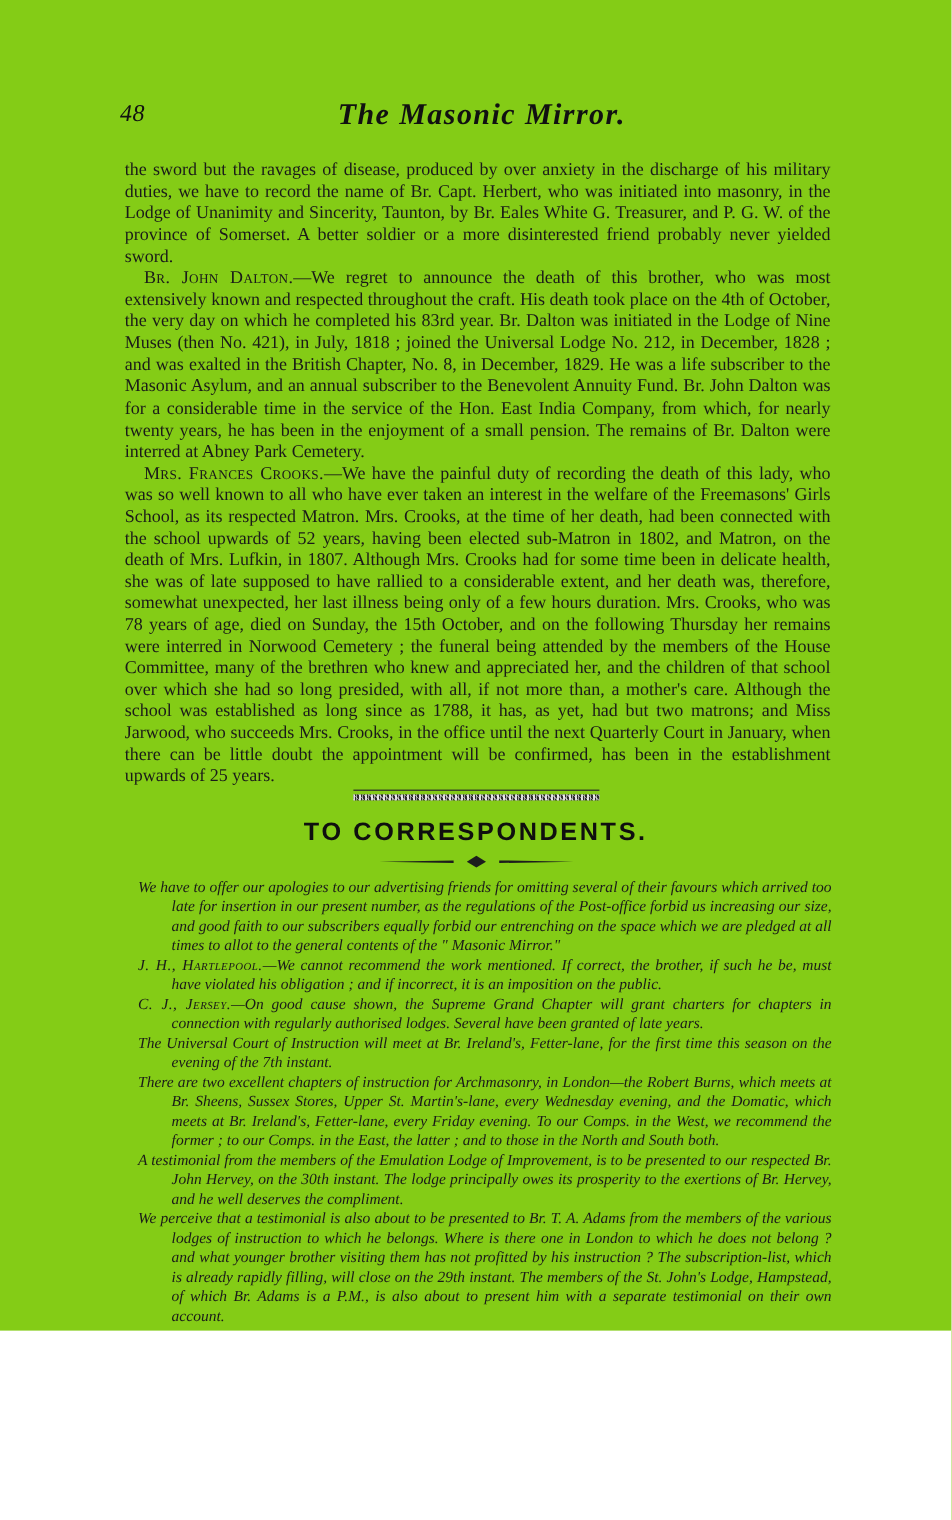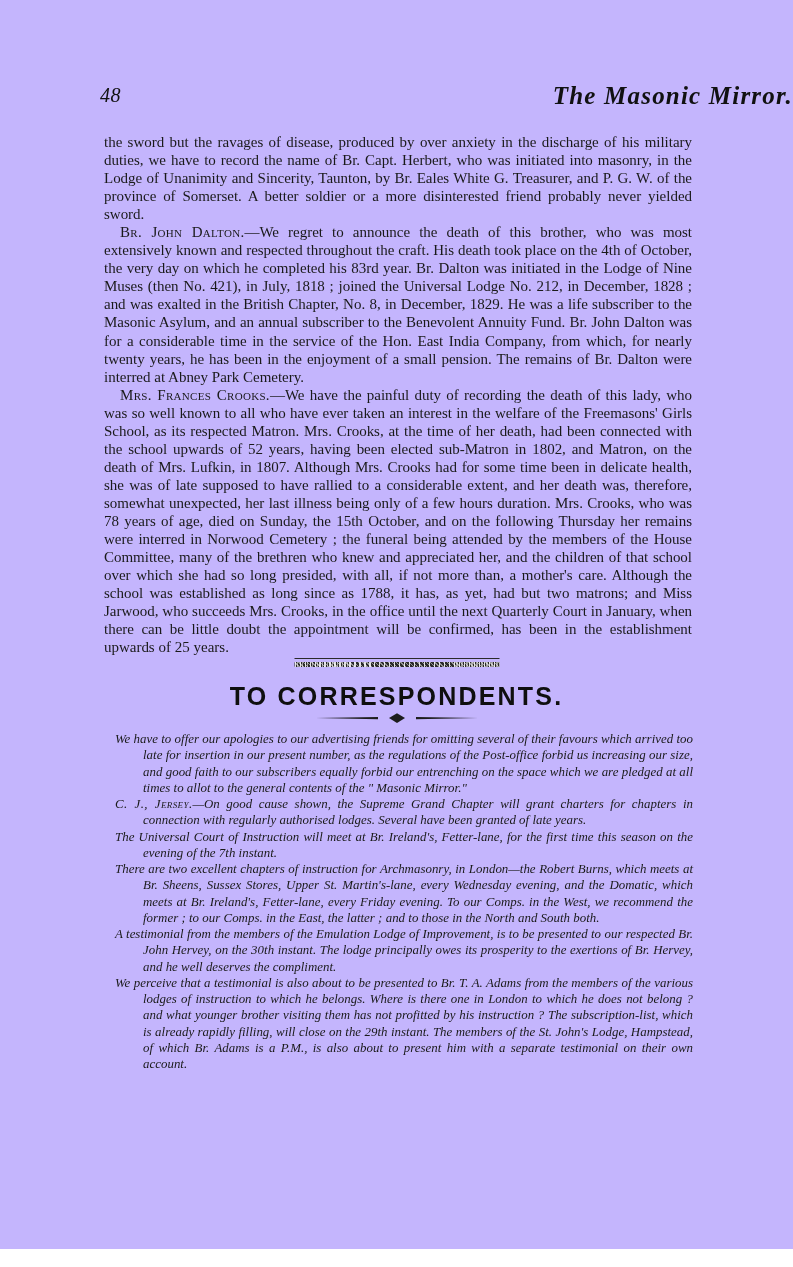--- a/index.html
+++ b/index.html
@@ -4,23 +4,23 @@
 <title>The Masonic Mirror — page 48</title>
 <style>
   html, body {
     margin: 0;
     padding: 0;
     background: #ffffff;
   }
   .page {
     position: relative;
     width: 793px;
-    height: 1249px;
+    height: 1109px;
     margin: 0 auto;
-    background: #c4b5fd;
+    background: #84cc16;
     overflow: hidden;
     font-family: "Liberation Serif", "DejaVu Serif", serif;
     color: #1a1a1a;
   }
 
   
   .running-head {
     position: absolute;
     left: 0;
     right: 0;
@@ -32,23 +32,23 @@
     left: 100px;
     top: 2px;
     font-size: 20px;
     font-style: italic;
     letter-spacing: 0.5px;
     color: #111;
   }
   .head-title {
     position: absolute;
     left: 0;
-    right: 0;
+    right: 16px;
     top: 0;
-    text-align: right;
+    text-align: center;
     font-size: 25px;
     font-style: italic;
     font-weight: 700;
     letter-spacing: 1.2px;
     color: #111;
     padding-left: 26px;
   }
 
   
   .body-col {
@@ -104,21 +104,21 @@
 
   
   .section-heading {
     position: absolute;
     left: 0;
     right: 0;
     top: 682px;
     text-align: center;
     font-family: "Liberation Sans", "DejaVu Sans", sans-serif;
     font-weight: 700;
-    font-size: 25px;
+    font-size: 21px;
     letter-spacing: 2.2px;
     color: #0f0f0f;
   }
 
   
   .ornament {
     position: absolute;
     left: 50%;
     transform: translateX(-50%);
     top: 712px;
@@ -174,20 +174,21 @@
   <div class="section-heading">TO  CORRESPONDENTS.</div>
 
   <svg class="ornament" viewBox="0 0 162 12">
     <polygon points="0,6.1 62,5.0 62,7.2" fill="#1d1d1d"></polygon>
     <polygon points="162,6.1 100,5.0 100,7.2" fill="#1d1d1d"></polygon>
     <polygon points="81,1.2 89,6.1 81,11 73,6.1" fill="#1d1d1d"></polygon>
   </svg>
 
   <div class="corr-col">
     <p class="corr-p"><span class="sc"></span><span>We have to offer our apologies to our advertising friends for omitting several of their favours which arrived too late for insertion in our present number, as the regulations of the Post-office forbid us increasing our size, and good faith to our subscribers equally forbid our entrenching on the space which we are pledged at all times to allot to the general contents of the " Masonic Mirror."</span></p>
+    <p class="corr-p"><span class="sc">J. H., Hartlepool.</span><span>—We cannot recommend the work mentioned.  If correct, the brother, if such he be, must have violated his obligation ; and if incorrect, it is an imposition on the public.</span></p>
     <p class="corr-p"><span class="sc">C. J., Jersey.</span><span>—On good cause shown, the Supreme Grand Chapter will grant charters for chapters in connection with regularly authorised lodges.  Several have been granted of late years.</span></p>
     <p class="corr-p"><span class="sc"></span><span>The Universal Court of Instruction will meet at Br. Ireland's, Fetter-lane, for the first time this season on the evening of the 7th instant.</span></p>
     <p class="corr-p"><span class="sc"></span><span>There are two excellent chapters of instruction for Archmasonry, in London—the Robert Burns, which meets at Br. Sheens, Sussex Stores, Upper St. Martin's-lane, every Wednesday evening, and the Domatic, which meets at Br. Ireland's, Fetter-lane, every Friday evening.  To our Comps. in the West, we recommend the former ; to our Comps. in the East, the latter ; and to those in the North and South both.</span></p>
     <p class="corr-p"><span class="sc"></span><span>A testimonial from the members of the Emulation Lodge of Improvement, is to be presented to our respected Br. John Hervey, on the 30th instant.  The lodge principally owes its prosperity to the exertions of Br. Hervey, and he well deserves the compliment.</span></p>
     <p class="corr-p"><span class="sc"></span><span>We perceive that a testimonial is also about to be presented to Br. T. A. Adams from the members of the various lodges of instruction to which he belongs.  Where is there one in London to which he does not belong ? and what younger brother visiting them has not profitted by his instruction ?  The subscription-list, which is already rapidly filling, will close on the 29th instant.  The members of the St. John's Lodge, Hampstead, of which Br. Adams is a P.M., is also about to present him with a separate testimonial on their own account.</span></p>
   </div>
 
 </div>
 
 </body></html>

